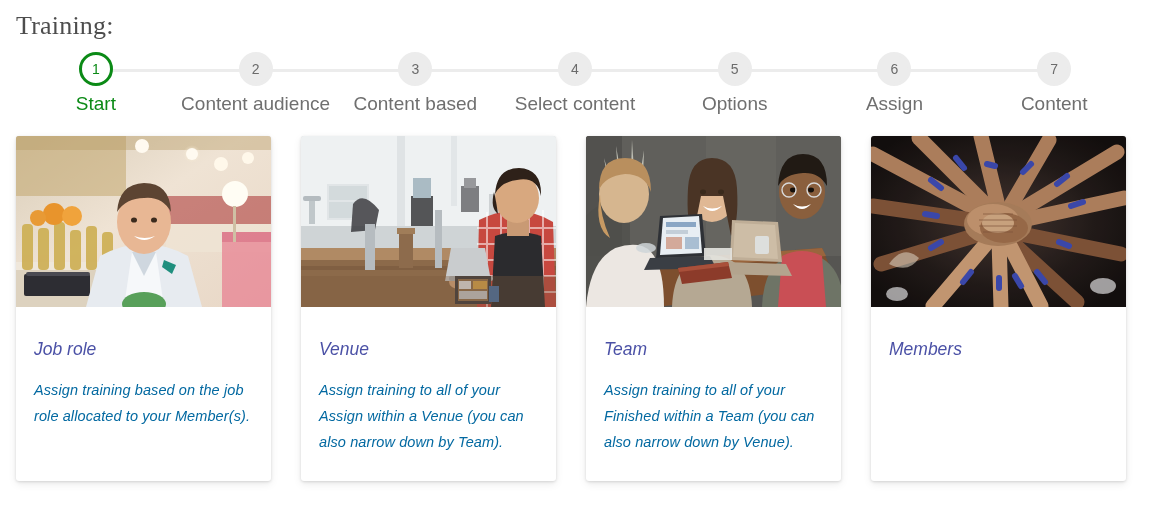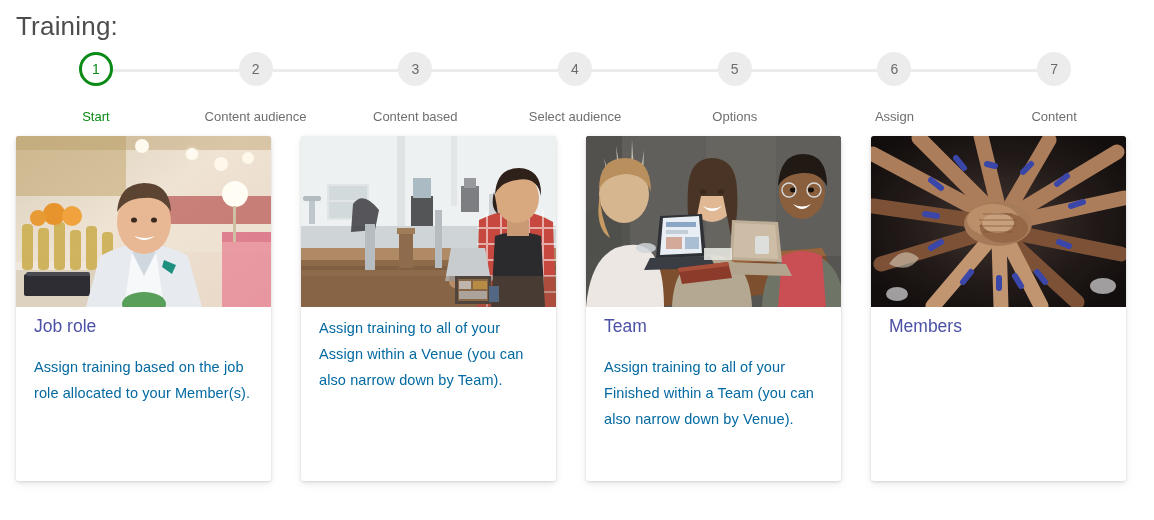--- a/index.html
+++ b/index.html
@@ -18,20 +18,21 @@
   
   .page-title {
     position: absolute;
     left: 16px;
     top: 9px;
     font-size: 26px;
     font-weight: 400;
     color: #4d4d4d;
     letter-spacing: 0.2px;
     line-height: 34px;
+    font-family: Liberation Serif, serif;
   }
 
   
   .stepper {
     position: absolute;
     left: 16px;
     top: 52px;
     width: 1118px;
     height: 64px;
   }
@@ -72,22 +73,22 @@
     z-index: 2;
     box-sizing: border-box;
     border: 3px solid #ececec;
   }
   .step.active .step-circle {
     background: #ffffff;
     border: 3px solid #0b8a16;
     color: #0b8a16;
   }
   .step-label {
-    margin-top: 22px;
-    font-size: 13px;
+    margin-top: 9px;
+    font-size: 19px;
     color: #6f6f6f;
     white-space: nowrap;
     line-height: 18px;
   }
   .step.active .step-label {
     color: #0b8a16;
   }
 
   
   .cards {
@@ -112,21 +113,22 @@
   .card-media {
     width: 100%;
     height: 171px;
     position: relative;
     overflow: hidden;
     background: #cfcfcf;
     flex: 0 0 171px;
   }
   .card-media svg { display: block; width: 100%; height: 100%; }
   .card-body {
-    padding: 8px 18px 22px 18px;
+    padding: 31px 18px 22px 18px;
+    font-style: italic;
   }
   .card-title {
     font-size: 17.5px;
     color: #4b51a6;
     margin: 0 0 17px 0;
     font-weight: 400;
     line-height: 22px;
   }
   .card-text {
     font-size: 14.5px;
@@ -155,21 +157,21 @@
       <div class="step-label">Content audience</div>
     </div>
 
     <div class="step">
       <div class="step-circle">3</div>
       <div class="step-label">Content based</div>
     </div>
 
     <div class="step">
       <div class="step-circle">4</div>
-      <div class="step-label">Select audience</div>
+      <div class="step-label">Select content</div>
     </div>
 
     <div class="step">
       <div class="step-circle">5</div>
       <div class="step-label">Options</div>
     </div>
 
     <div class="step">
       <div class="step-circle">6</div>
       <div class="step-label">Assign</div>
@@ -301,20 +303,21 @@
           <rect x="157" y="143" width="30" height="22" fill="#8f6f4e"></rect>
           <rect x="158" y="145" width="12" height="8" fill="#e3e7ea"></rect>
           <rect x="172" y="145" width="14" height="8" fill="#d9a64a"></rect>
           <rect x="158" y="155" width="28" height="8" fill="#c6cbd0"></rect>
           <rect x="188" y="150" width="10" height="16" fill="#3f6fa8"></rect>
         </g>
         <rect x="0" y="140" width="255" height="31" fill="#7a5a3d" opacity="0.35"></rect>
       </svg>
     </div>
     <div class="card-body">
+      <h3 class="card-title">Venue</h3>
       <p class="card-text">Assign training to all of your Assign within a Venue (you can also narrow down by Team).</p>
     </div>
   </div>
 
   <div class="card">
     <div class="card-media">
       <svg viewBox="0 0 255 171" preserveAspectRatio="xMidYMid slice">
         <rect width="255" height="171" fill="#565552"></rect>
         <rect x="0" y="0" width="255" height="120" fill="#605f5b"></rect>
         <rect x="120" y="0" width="70" height="120" fill="#6a6964" opacity="0.6"></rect>

